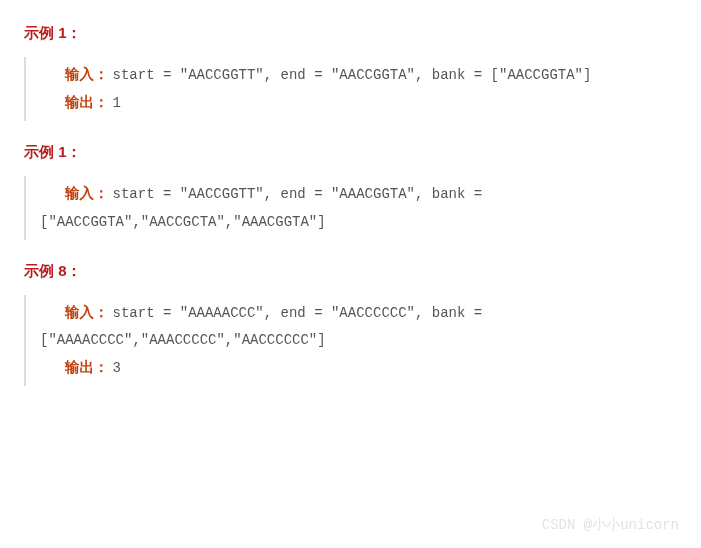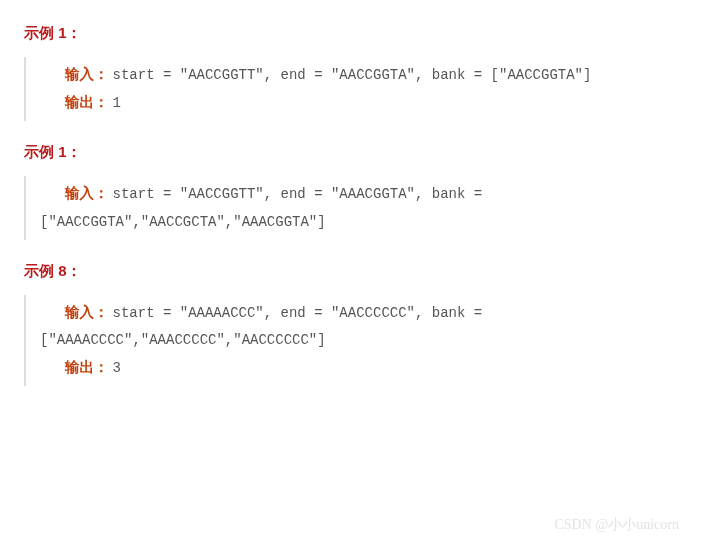--- a/index.html
+++ b/index.html
@@ -38,21 +38,21 @@
       font-family: "SFMono-Regular", Consolas, "Liberation Mono", Menlo, monospace;
       color: #555;
       font-size: 14px;
     }
     .watermark {
       position: absolute;
       bottom: 14px;
       right: 22px;
       color: #e3e3e3;
       font-size: 14px;
-      font-family: Liberation Serif, serif;
+      font-family: Liberation Mono, monospace;
       pointer-events: none;
       margin-left: 11px;
     }
   </style>
 </head>
 <body>
 
 <div>
   <div class="example-title">示例 1：</div>
   <div class="example-block">

